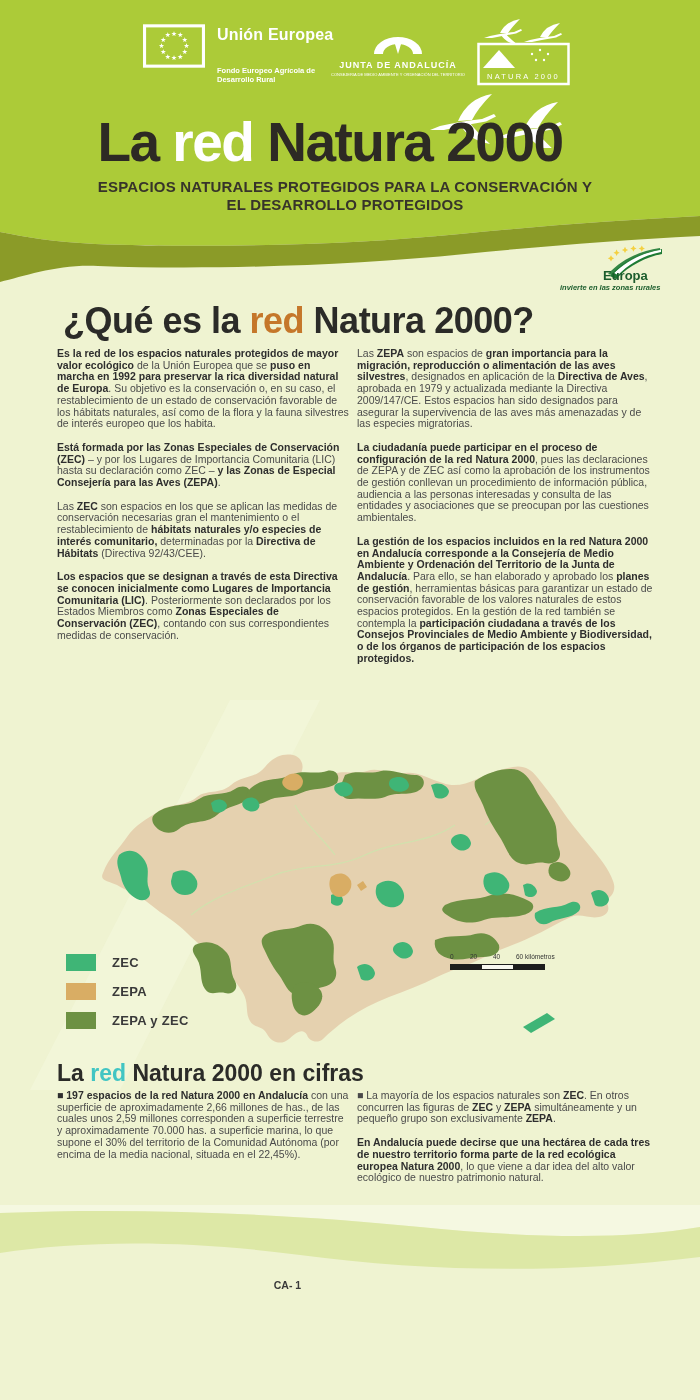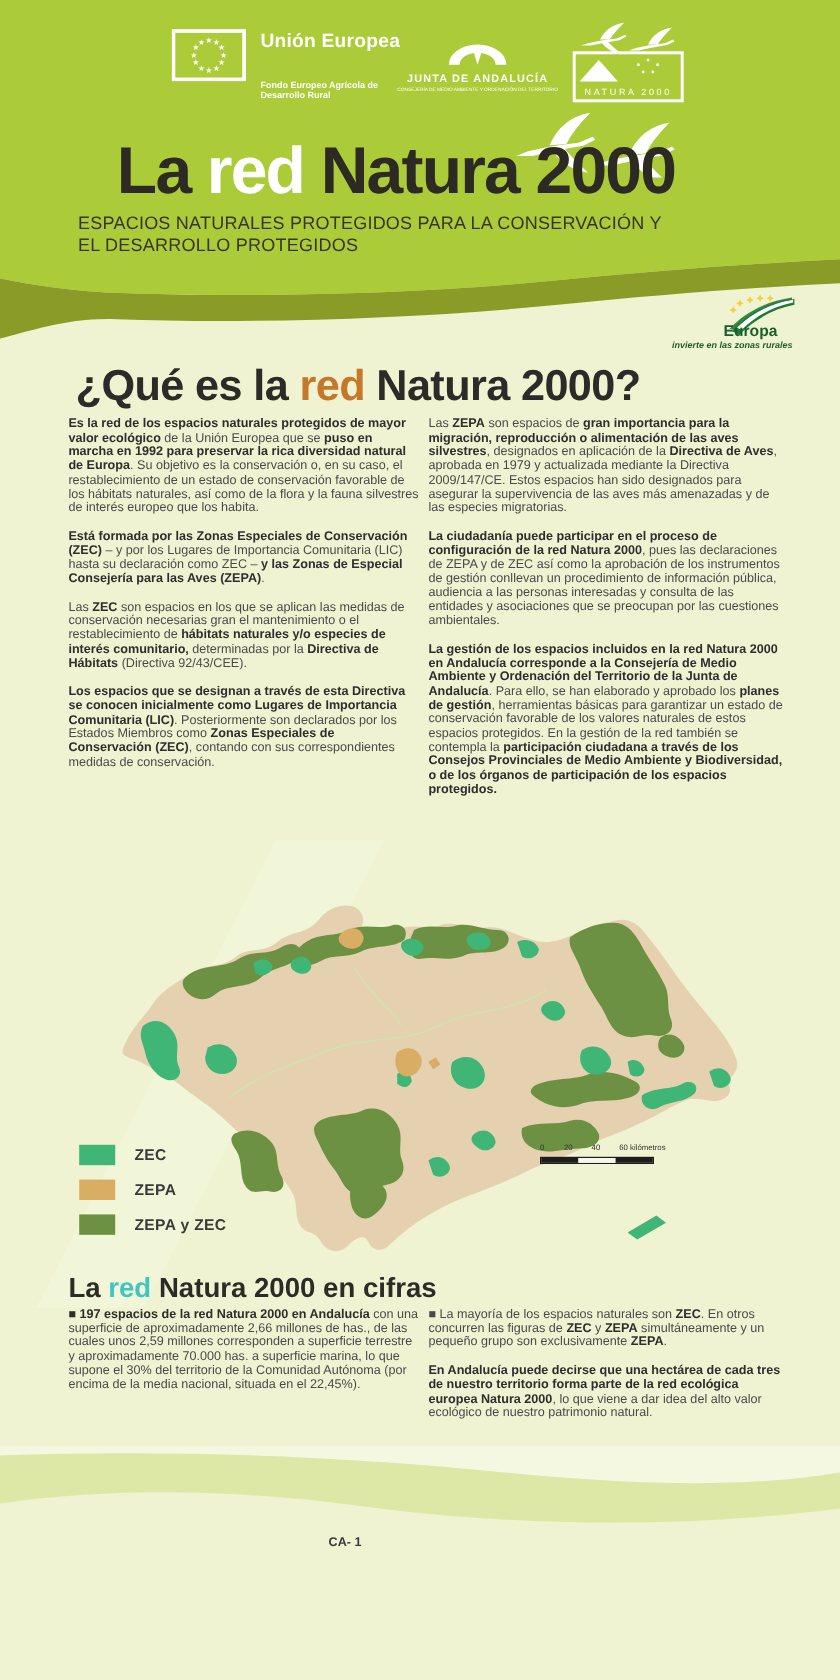--- a/index.html
+++ b/index.html
@@ -14,21 +14,21 @@
   .eu-flag{width:62px;height:44px;}
   .eu-text{margin-left:12px;color:#fff;}
   .eu-title{font-weight:bold;font-size:16px;letter-spacing:.2px;margin-top:2px;}
   .eu-sub{font-weight:bold;font-size:7.5px;line-height:9px;margin-top:22px;width:110px;}
   .junta-logo{position:absolute;left:318px;top:2px;width:160px;height:64px;}
   .natura-logo{position:absolute;left:476px;top:0px;width:95px;height:70px;}
 
   .banner-birds{position:absolute;left:428px;top:92px;width:160px;height:56px;}
   .banner-title{position:absolute;left:0;top:110px;width:660px;text-align:center;font-size:55px;font-weight:bold;letter-spacing:-1.5px;color:#2d2a24;white-space:nowrap;}
   .banner-title .w{color:#ffffff;}
-  .banner-sub{position:absolute;left:65px;top:178px;width:560px;text-align:left;font-size:15px;line-height:18px;font-weight:normal;color:#37342a;letter-spacing:.2px;}
+  .banner-sub{position:absolute;left:65px;top:178px;width:560px;text-align:center;font-size:15px;line-height:18px;font-weight:bold;color:#37342a;letter-spacing:.2px;}
 
   .europa-logo{position:absolute;left:548px;top:244px;width:120px;height:54px;}
   .europa-swoosh{position:absolute;right:2px;top:0px;width:62px;height:36px;}
   .europa-title{position:absolute;left:12px;top:24px;font-size:13px;font-weight:bold;color:#1c5d2d;padding-left:43px;}
   .europa-sub{position:absolute;left:12px;top:39px;font-size:7.5px;font-style:italic;font-weight:bold;color:#1c5d2d;white-space:nowrap;}
 
   
   .q-heading{position:absolute;left:57px;top:294px;font-size:36px;font-weight:bold;color:#2b2b28;letter-spacing:-.5px;margin:6px;white-space:nowrap;}
   .q-heading .o{color:#c5772a;}
   .cifras-heading{position:absolute;left:57px;top:1060px;font-size:23px;font-weight:bold;color:#2b2b28;margin:0;white-space:nowrap;}

